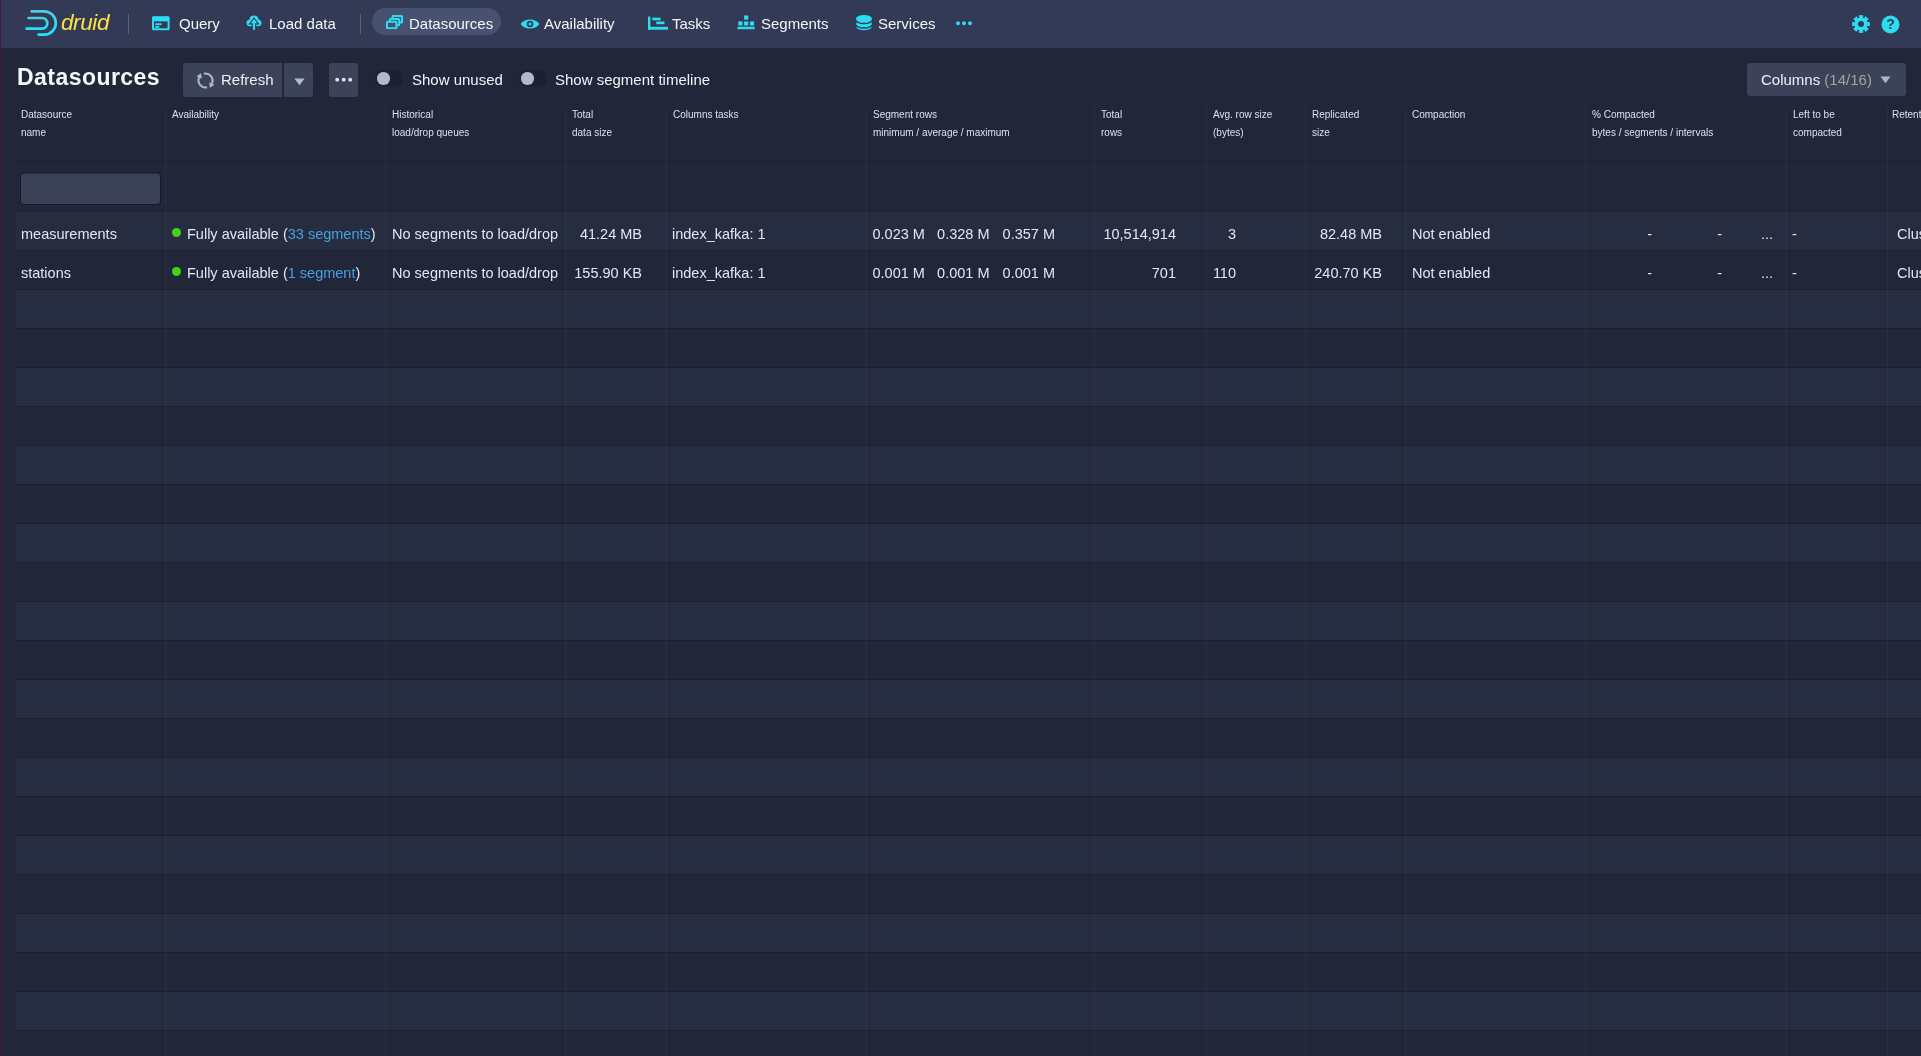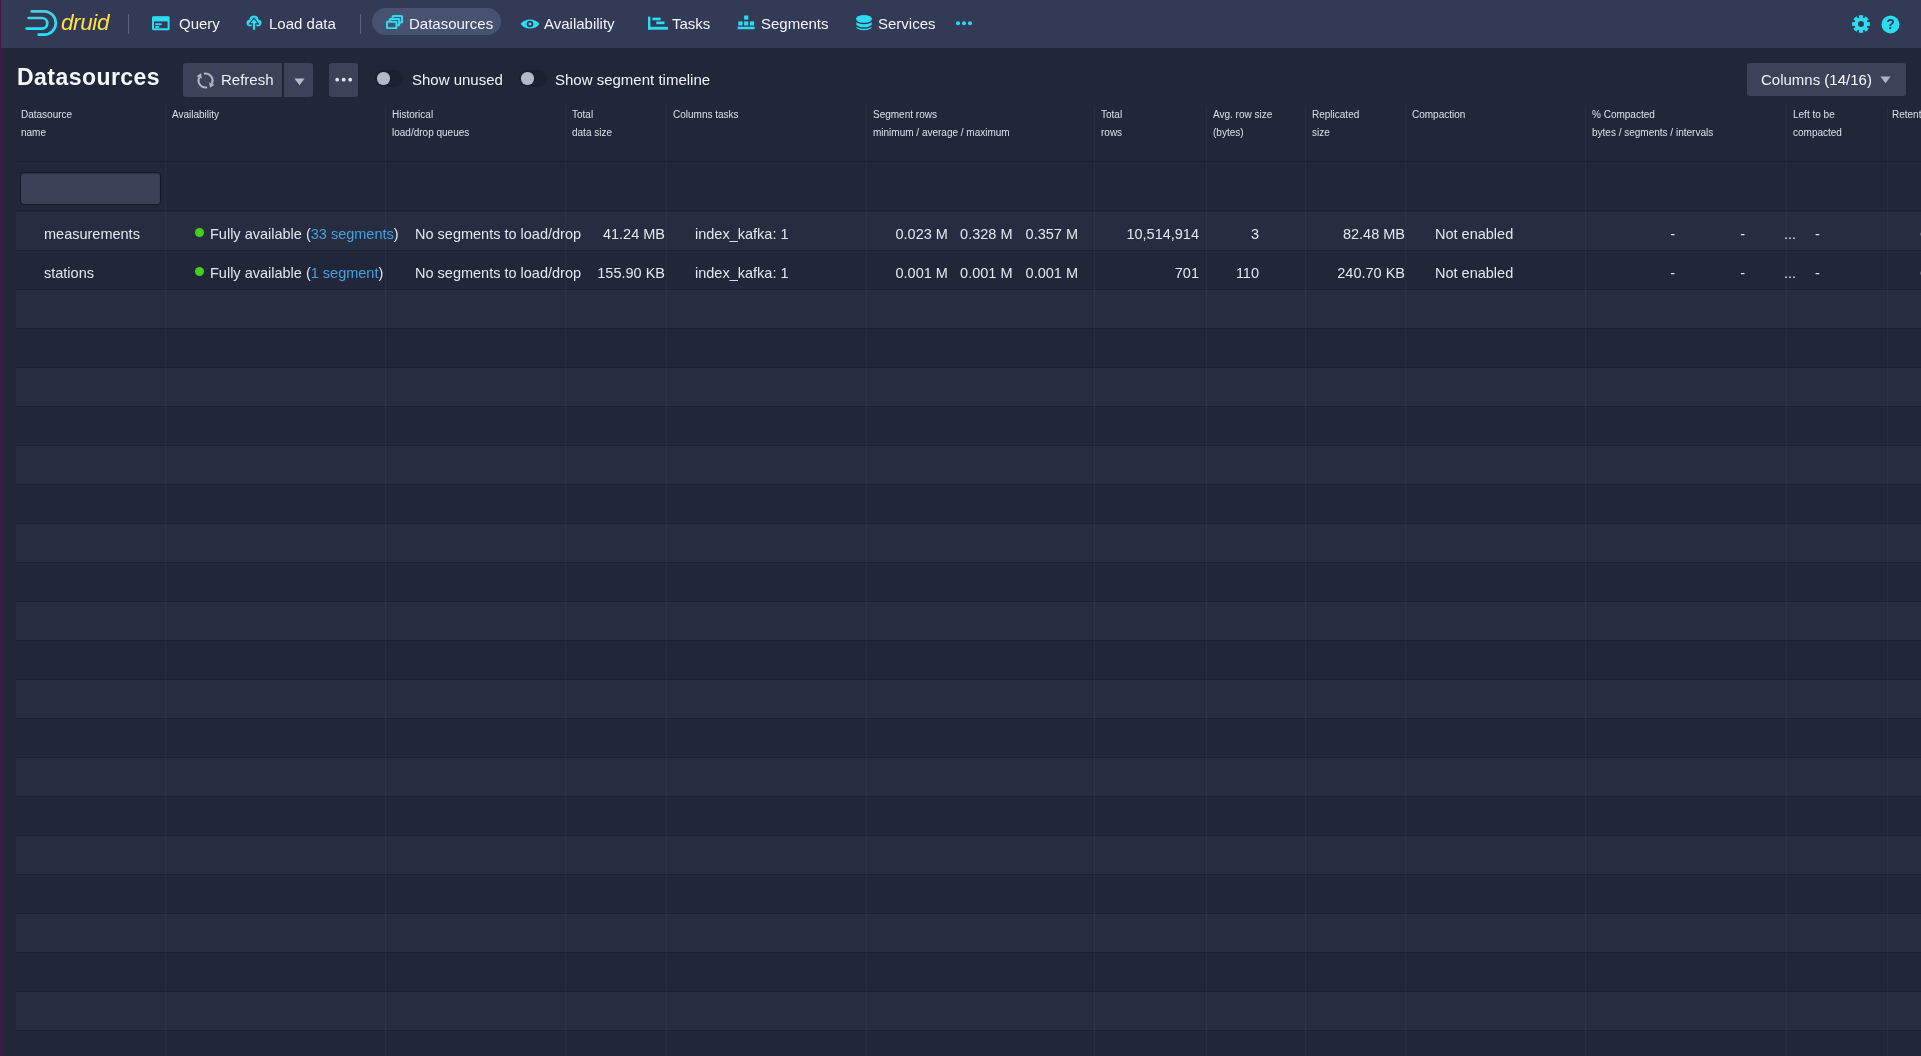--- a/index.html
+++ b/index.html
@@ -22,21 +22,21 @@
   .toggle .knob { position:absolute; left:2px; top:2px; width:12.5px; height:12.5px; border-radius:50%; background:#B2BAC8; }
   .vline { position:absolute; top:106px; height:950px; width:1px; background:rgba(255,255,255,0.036); z-index:3; }
   #stripes { position:absolute; left:16px; top:212px; width:1905px; height:844px;
     background:repeating-linear-gradient(180deg,
       #272D40 0px, #272D40 38px, #1C2131 38px, #1C2131 39px,
       #212739 39px, #212739 77px, #1C2131 77px, #1C2131 78px); }
   #hdr { position:absolute; left:16px; top:106px; width:1905px; height:55px; background:#212739; }
   .hc { position:absolute; top:0; color:#DCE0EA; font-size:10px; line-height:17.5px; white-space:nowrap; }
   #frow { position:absolute; left:16px; top:161px; width:1905px; height:50px; background:#212739; border-top:1px solid #1C2131; border-bottom:1px solid #1C2131; }
   #finput { position:absolute; left:5px; top:11px; width:139px; height:31px; background:#3B4258; border-radius:3px; box-shadow: 0 0 0 1px rgba(16,20,31,0.65), inset 0 1px 1px rgba(16,22,26,0.35); }
-  .row { position:absolute; left:0; width:1851px; height:39px;margin-left:23px; }
+  .row { position:absolute; left:0; width:1851px; height:39px; }
   .row > span { position:absolute; top:3.5px; line-height:39px; font-size:14.5px; color:#E3E7EF; white-space:nowrap; }
   .row > .num { text-align:right; }
   .link { color:#489FE0; }
   .dot { position:absolute; width:9px; height:9px; border-radius:50%; background:#41D318; top:17px; }
 </style>
 </head>
 <body>
 <div id="edge"></div>
 
 <div id="nav">
@@ -61,21 +61,21 @@
 <div class="toolbar-label" style="left:221px;color:#EDF0F5;">Refresh</div>
 <div class="toggle" style="left:375px">
     <div class="knob"></div>
   </div>
 <div class="toolbar-label" style="left:412px">Show unused</div>
 <div class="toggle" style="left:519px">
     <div class="knob"></div>
   </div>
 <div class="toolbar-label" style="left:555px">Show segment timeline</div>
 <div class="btn" id="btn-cols" style="left:1747px;width:159px;height:33px;"></div>
-<div class="toolbar-label" style="left:1761px;color:#EEF1F7;">Columns <span style="color:#ffffff">(14/16)</span></div>
+<div class="toolbar-label" style="left:1761px;color:#EEF1F7;">Columns <span style="color:#a3a3a3">(14/16)</span></div>
 
 <div id="stripes"></div>
 <div id="hdr">
   <div class="hc" style="left:5px">Datasource<br>name</div>
   <div class="hc" style="left:156px">Availability</div>
   <div class="hc" style="left:376px">Historical<br>load/drop queues</div>
   <div class="hc" style="left:556px">Total<br>data size</div>
   <div class="hc" style="left:657px">Columns tasks</div>
   <div class="hc" style="left:857px">Segment rows<br>minimum / average / maximum</div>
   <div class="hc" style="left:1085px">Total<br>rows</div>

